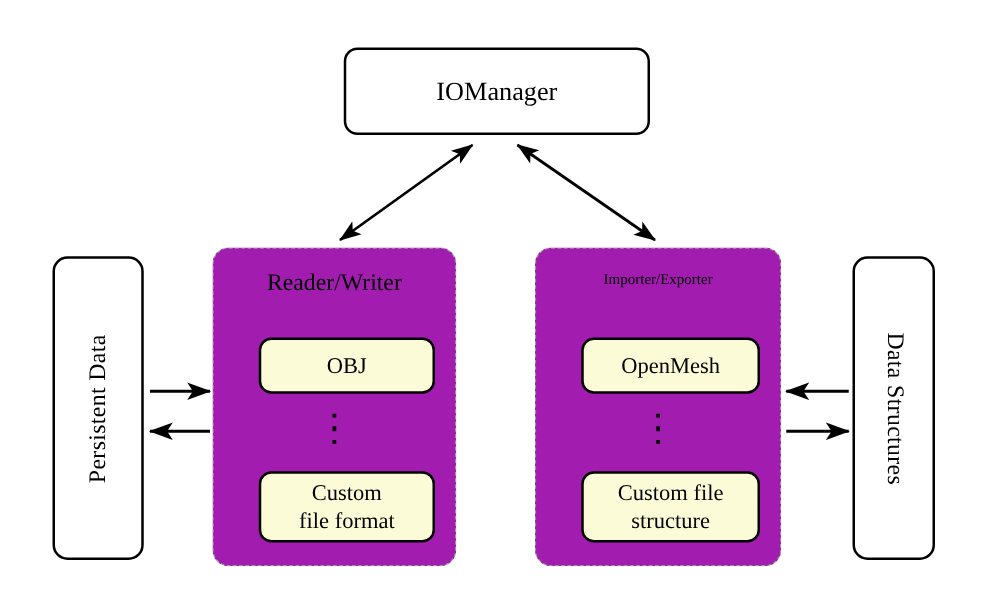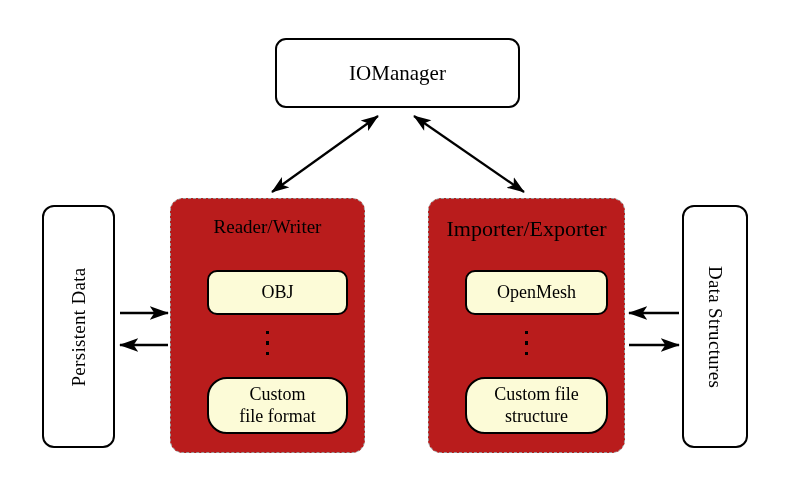--- a/index.html
+++ b/index.html
@@ -81,57 +81,57 @@
   #data-structures .vtext {
     transform: translate(-50%, -50%) rotate(90deg);
   }
 
   
   .group {
     position: absolute;
     box-sizing: border-box;
     border: 1.6px dashed #9a9a9a;
     border-radius: 13px;
-    background: #b91c1c;
+    background: #a21caf;
     top: 198px;
     height: 255px;
   }
   #group-reader-writer  { left: 170px; width: 195px; }
   #group-importer-exporter { left: 428px; width: 197px; }
 
   .group-title {
     position: absolute;
     top: 17px;
     left: 0;
     width: 100%;
     text-align: center;
     font-size: 19px;
     white-space: nowrap;
   }
-  #group-importer-exporter .group-title { font-size: 22px; }
+  #group-importer-exporter .group-title { font-size: 12px; }
 
   
   .item {
     position: absolute;
     box-sizing: border-box;
     border: 2.6px solid #000000;
     border-radius: 10px;
     background: #fcfbd7;
     display: flex;
     align-items: center;
     justify-content: center;
     text-align: center;
     font-size: 18px;
     line-height: 1.22;
     left: 16px;
     right: 16px;
     margin-left: 20px;
   }
   .item-top    { top: 71px; height: 45px; }
-  .item-bottom { top: 178px; height: 57px; border-radius: 20px; }
+  .item-bottom { top: 178px; height: 57px; }
 
   
   .vdots {
     position: absolute;
     top: 132px;
     left: 0;
     width: 100%;
     display: flex;
     flex-direction: column;
     align-items: center;

